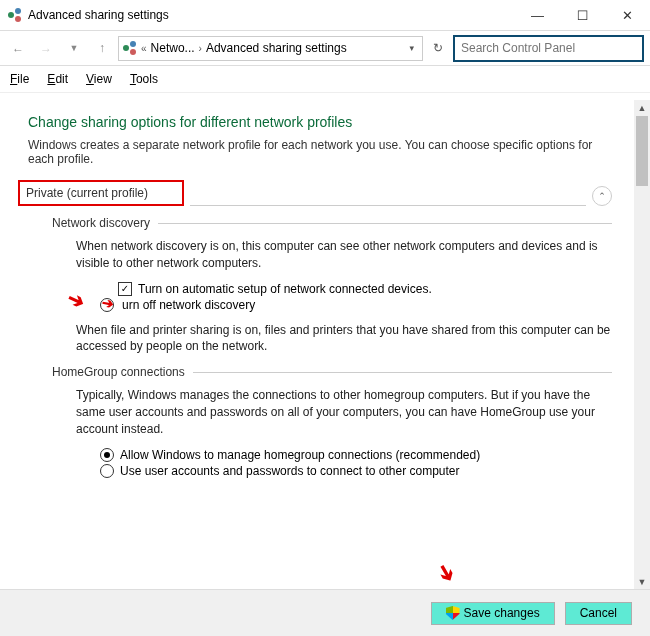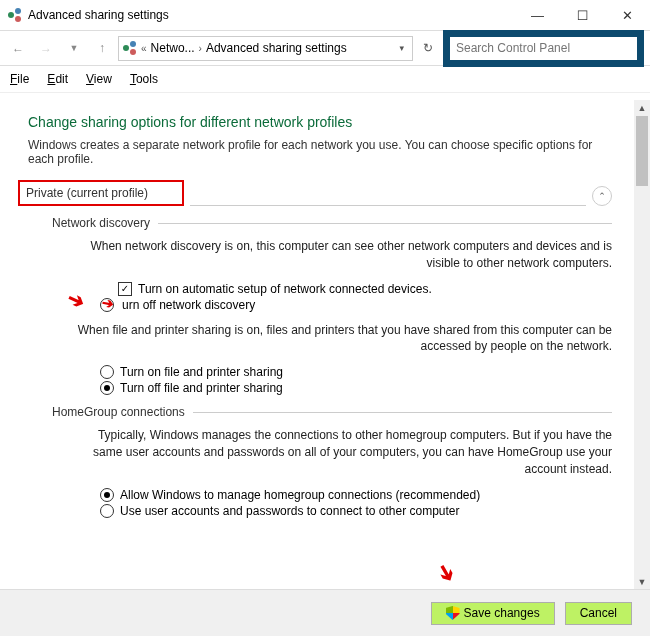--- a/index.html
+++ b/index.html
@@ -7,42 +7,42 @@
     .titlebar .icon { margin:0 6px 0 8px; }
     .titlebar .title { flex:1; font-size:12px; }
     .winbtns { display:flex; }
     .winbtns div { width:45px; height:29px; display:flex; align-items:center; justify-content:center; font-size:13px; color:#333; }
     .toolbar { height:34px; display:flex; align-items:center; border-bottom:1px solid #ddd; padding:0 6px; gap:4px;}
     .navbtn { width:24px; height:24px; display:flex; align-items:center; justify-content:center; color:#888;}
     .addr { flex:1; display:flex; align-items:center; border:1px solid #ccc; height:23px; padding:0 4px; font-size:12px; gap:4px;}
     .addr .chev { color:#555; font-size:10px;}
     .dd { padding:0 4px; color:#555; }
     .refresh { width:22px; height:22px; display:flex; align-items:center; justify-content:center; color:#555;}
-    .search { width:175px; border:7px solid #0c4a6e; height:23px; font-size:12px; padding:0 6px; color:#777;}
+    .search { width:175px; border:2px solid #0c4a6e; height:23px; font-size:12px; padding:0 6px; color:#777;}
     .menubar { padding:6px 10px; font-size:12px; display:flex; gap:18px; border-bottom:1px solid #eee;}
     .u { text-decoration:underline; }
     .content { position:absolute; top:100px; bottom:46px; left:0; right:16px; padding:8px 22px 4px 28px; overflow:hidden;}
     h1 { color:#0b6b3a; font-size:14px; font-weight:normal; margin:6px 0 8px 0;}
     .intro { color:#333; margin-bottom:14px;}
     .profileRow { display:flex; align-items:flex-end; margin-bottom:8px;}
     .redBox { border:2px solid #e00000; padding:4px 34px 4px 6px; font-size:12px; color:#333; margin-left:-10px;}
     .hr { flex:1; border-top:1px solid #ccc; margin-left:6px;}
     .collapse { width:18px; height:18px; border:1px solid #ccc; border-radius:50%; display:flex; align-items:center; justify-content:center; font-size:9px; color:#555; margin-left:6px;}
     .section { margin:10px 0 6px 24px;}
     .secTitle { display:flex; align-items:center; color:#333; margin-bottom:8px;}
     .secTitle .hr { margin-left:8px;}
-    .desc { margin-left:24px; color:#222; line-height:1.4; margin-bottom:10px;text-align:right;}
+    .desc { margin-left:24px; color:#222; line-height:1.4; margin-bottom:10px;}
     .opts { margin-left:48px; position:relative;}
     .opt { display:flex; align-items:center; gap:6px; margin:2px 0; font-size:12px;}
     .radio { width:12px; height:12px; border-radius:50%; border:1px solid #333; display:flex; align-items:center; justify-content:center;}
     .radio.sel::after { content:""; width:6px; height:6px; background:#000; border-radius:50%;}
     .check { width:12px; height:12px; border:1px solid #333; display:flex; align-items:center; justify-content:center; font-size:10px;}
     .arrow { position:absolute; font-size:20px; color:#e00000; font-weight:bold;}
     .footer { position:absolute; bottom:0; left:0; right:0; height:46px; background:#f0f0f0; border-top:1px solid #ddd; display:flex; align-items:center; justify-content:flex-end; padding:0 18px; gap:10px;}
-    .btn { border:1px solid #adadad; background:#bef264; height:23px; padding:0 14px; font-size:12px; display:flex; align-items:center; gap:4px;}
+    .btn { border:1px solid #adadad; background:#5eead4; height:23px; padding:0 14px; font-size:12px; display:flex; align-items:center; gap:4px;}
     .shield { width:14px; height:14px; display:inline-block; background: conic-gradient(#ffd400 0 25%, #e81123 25% 50%, #00a1f1 50% 75%, #7fba00 75% 100%); clip-path: polygon(50% 0, 100% 15%, 100% 55%, 50% 100%, 0 55%, 0 15%);}
     .scrollbar { position:absolute; right:0; top:100px; bottom:46px; width:16px; background:#f0f0f0;}
     .scrollbar .sbtn { height:16px; display:flex; align-items:center; justify-content:center; font-size:9px; color:#555;}
     .scrollbar .thumb { position:absolute; top:16px; left:2px; right:2px; height:70px; background:#c1c1c1;}
     .logoIcon { display:inline-block; width:14px; height:14px; position:relative;}
     .logoIcon::before, .logoIcon::after { content:""; position:absolute; width:6px; height:6px; border-radius:50%;}
     .logoIcon::before { background:#2e8b57; left:0; top:4px;}
     .logoIcon::after { background:#4682b4; left:7px; top:0; box-shadow:0 8px 0 #cd5c5c;}
   </style>
 </head>
@@ -108,30 +108,20 @@
       <div class="opt" style="position:relative">
         <span class="radio"></span>
         <span class="arrow" style="left:2px; top:-3px; font-size:14px; transform:rotate(10deg)">➔</span>
         <span style="margin-left:2px">urn off network discovery</span>
       </div>
     </div>
   </div>
 
   <div class="section">
     <div class="desc">When file and printer sharing is on, files and printers that you have shared from this computer can be accessed by people on the network.</div>
-    <div class="opts">
-      <div class="opt">
-          <span class="radio"></span>
-          <span>Turn on file and printer sharing</span>
-        </div>
-      <div class="opt">
-          <span class="radio sel"></span>
-          <span>Turn off file and printer sharing</span>
-        </div>
-    </div>
   </div>
 
   <div class="section">
     <div class="secTitle">
         <span>HomeGroup connections</span>
         <span class="hr"></span>
       </div>
     <div class="desc">Typically, Windows manages the connections to other homegroup computers. But if you have the same user accounts and passwords on all of your computers, you can have HomeGroup use your account instead.</div>
     <div class="opts">
       <div class="opt">

